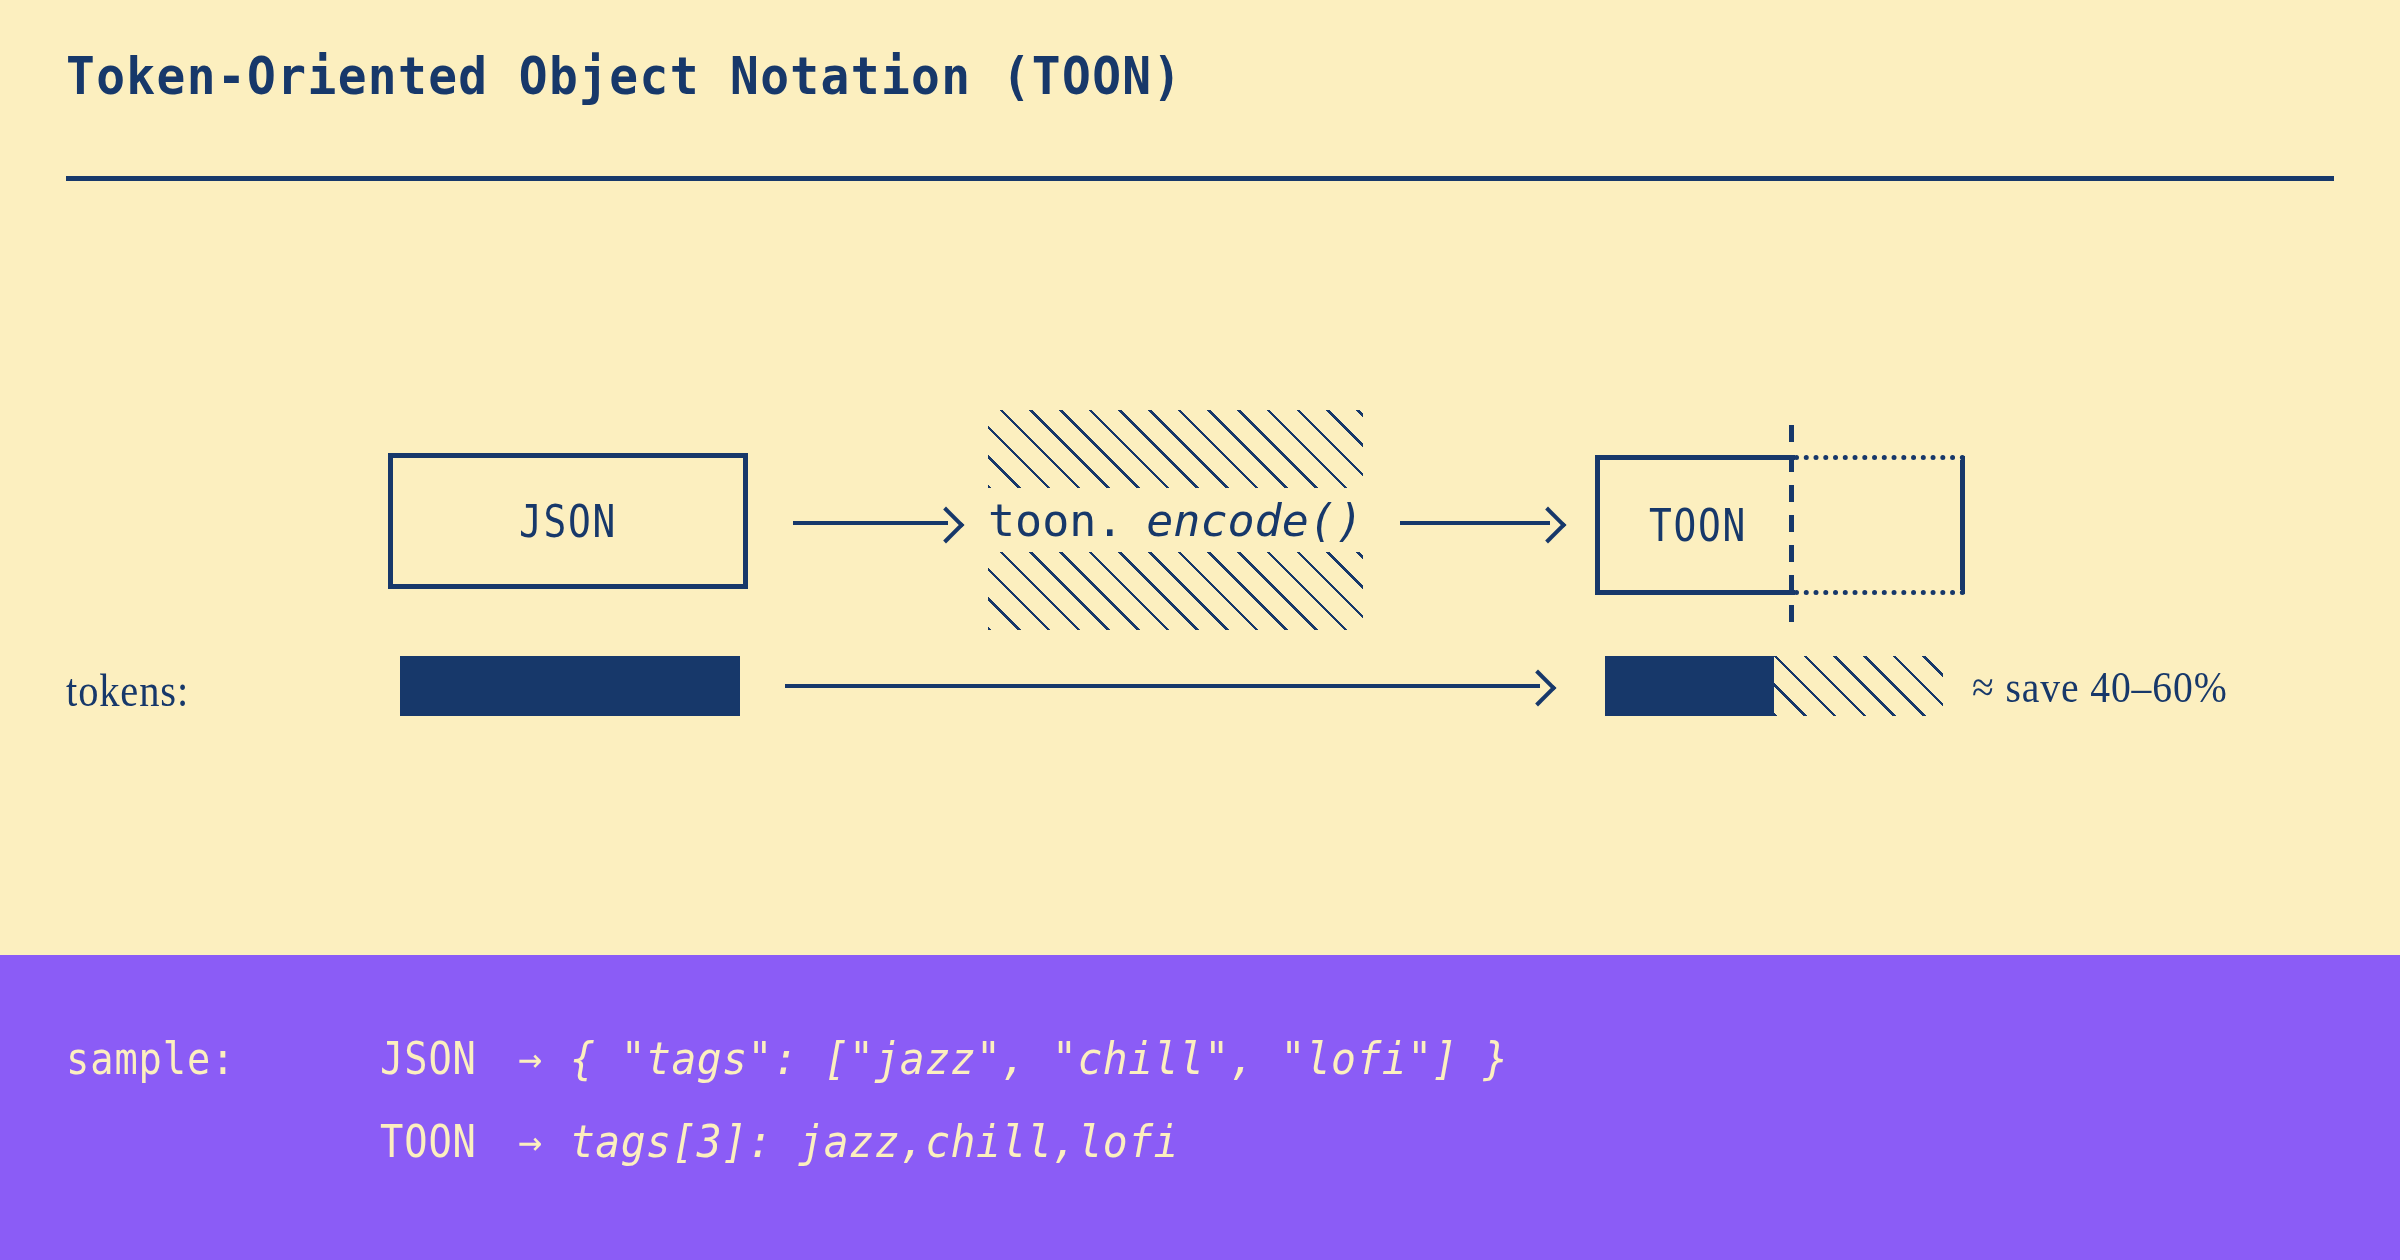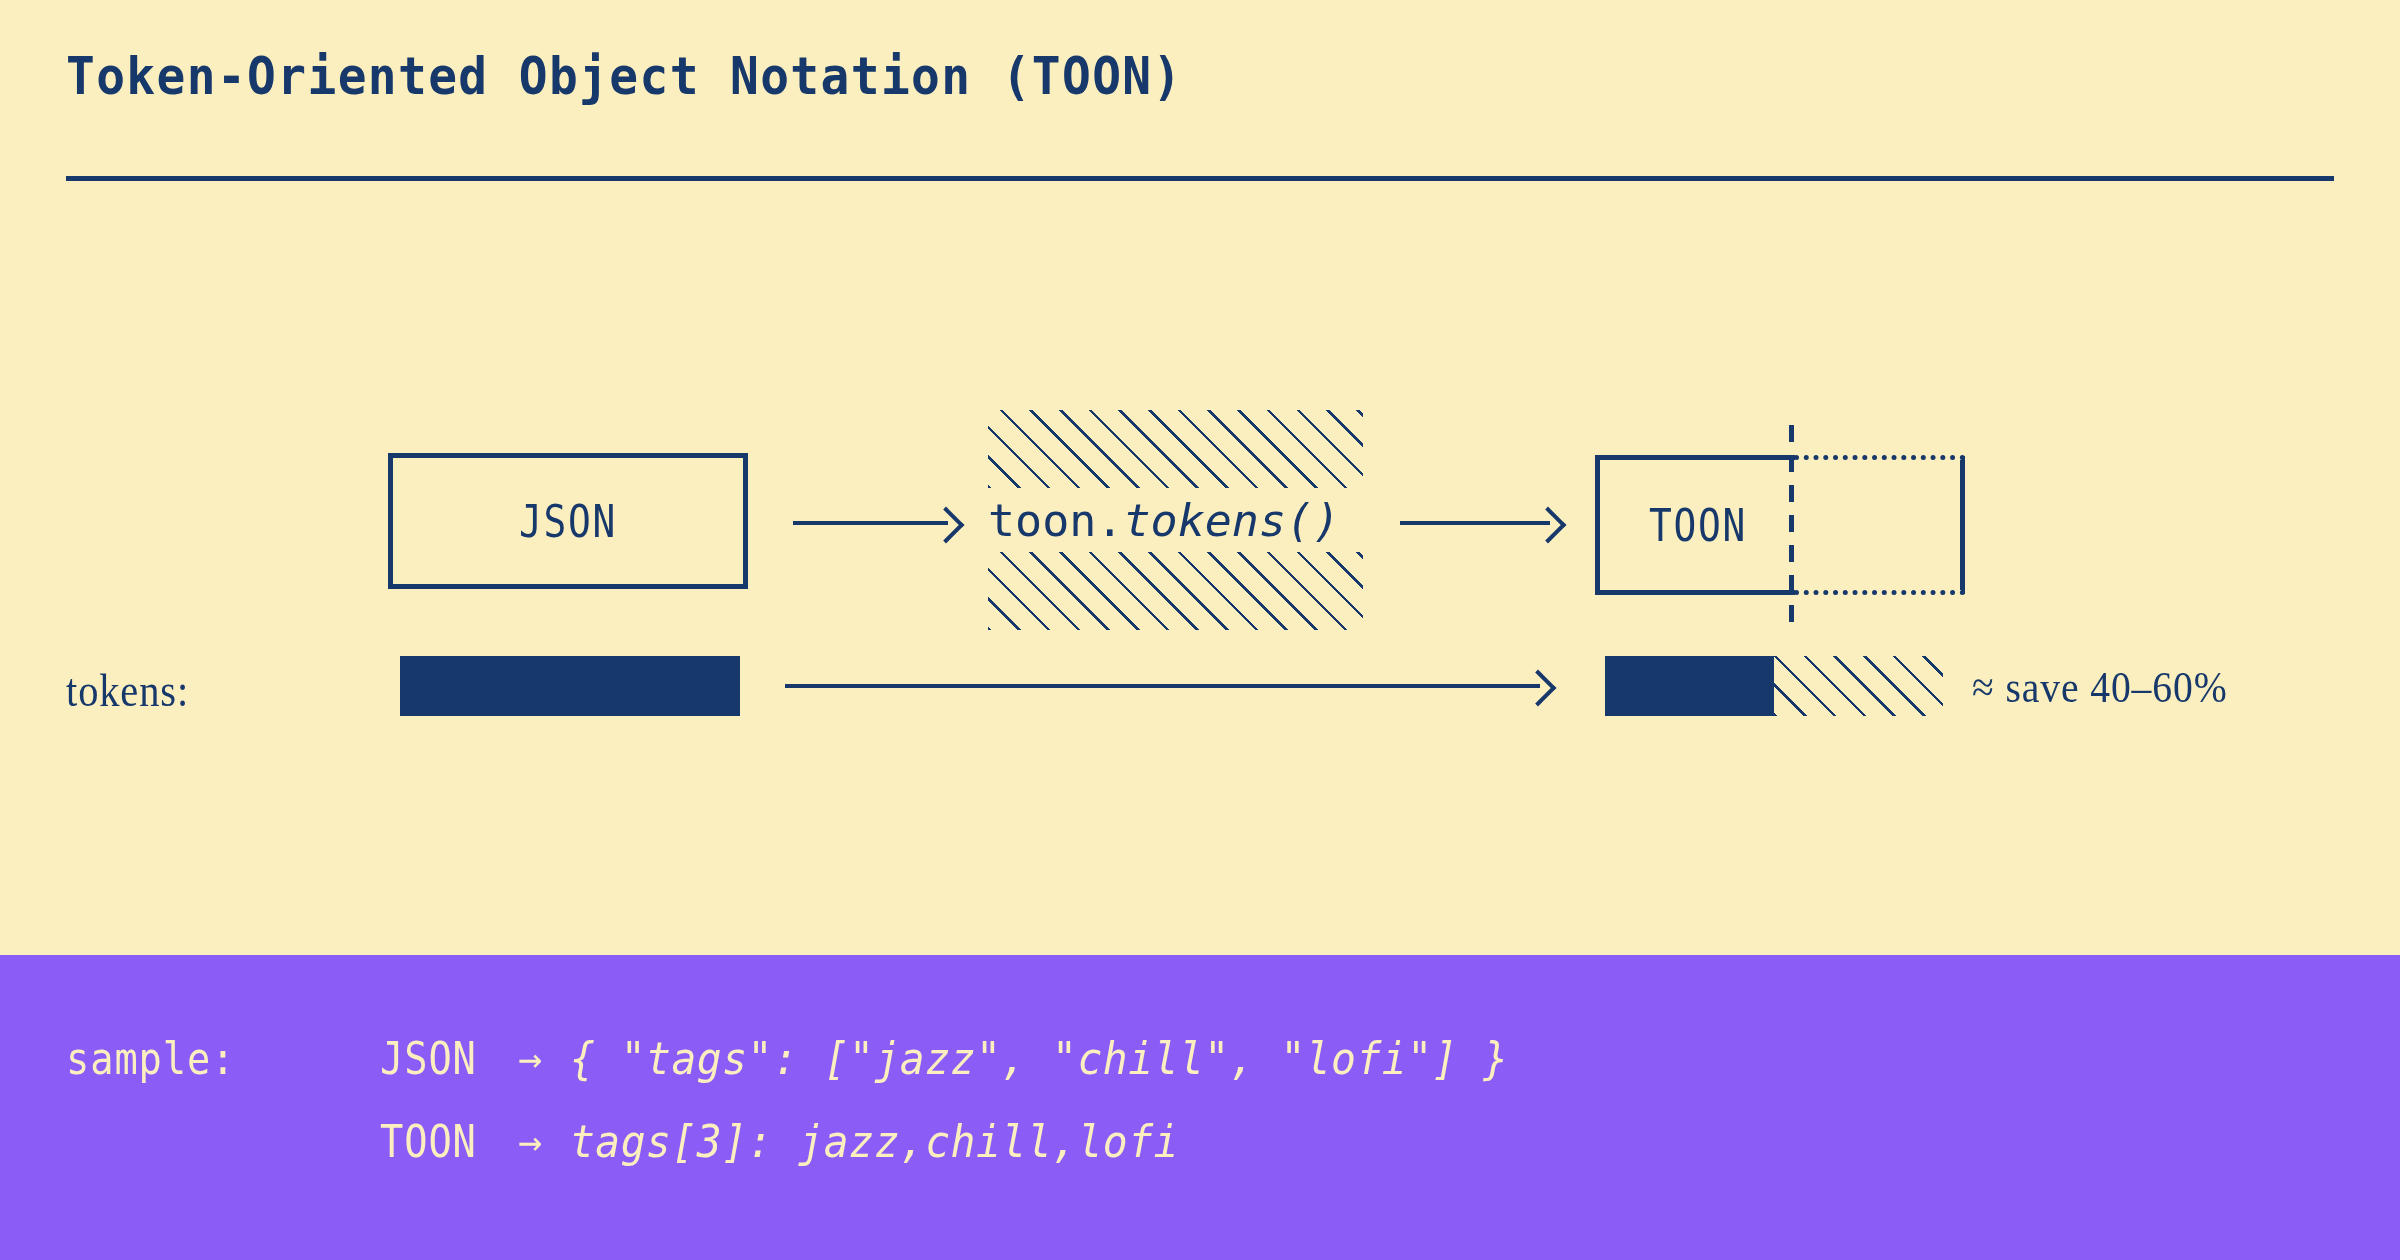--- a/index.html
+++ b/index.html
@@ -108,21 +108,21 @@
   #hatch-top    { top: 0px;   height: 78px; }
   #hatch-bottom { top: 142px; height: 78px; }
   #encode-label {
     position: absolute;
     left: 0;
     top: 78px;
     width: 375px;
     height: 64px;
     display: flex;
     align-items: center;
-    justify-content: flex-start;
+    justify-content: space-between;
     font-size: 45px;
     color: #17386a;
     white-space: nowrap;
     background: #fcefbf;
   }
   #encode-label .em { font-style: italic; }
 
   
   #arrow2-line { left: 1400px; top: 321px; width: 150px; }
   #arrow2-head { left: 1535px; top: 312px; }
@@ -307,21 +307,21 @@
     <span class="boxlabel">JSON</span>
   </div>
 
   <div id="arrow1-line" class="arrow-line"></div>
   <div id="arrow1-head" class="arrow-head"></div>
 
   <div id="encode-block">
     <div id="hatch-top" class="hatch"></div>
     <div id="encode-label">
       <span>toon.</span>
-        <span class="em">tokens()</span>
+        <span class="em">encode()</span>
     </div>
     <div id="hatch-bottom" class="hatch"></div>
   </div>
 
   <div id="arrow2-line" class="arrow-line"></div>
   <div id="arrow2-head" class="arrow-head"></div>
 
   <div id="toon-group">
     <div id="toon-solid">
       <span class="boxlabel">TOON</span>

